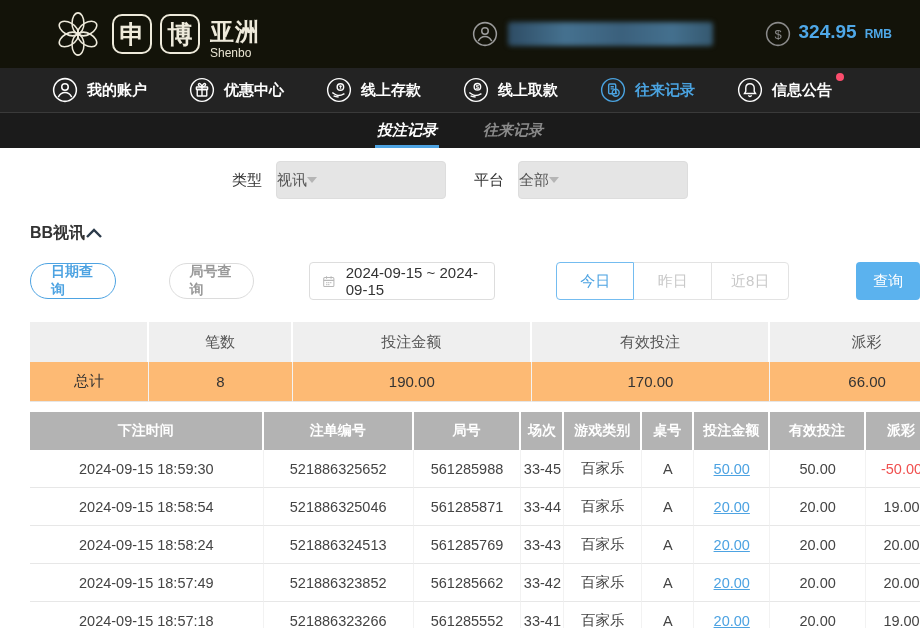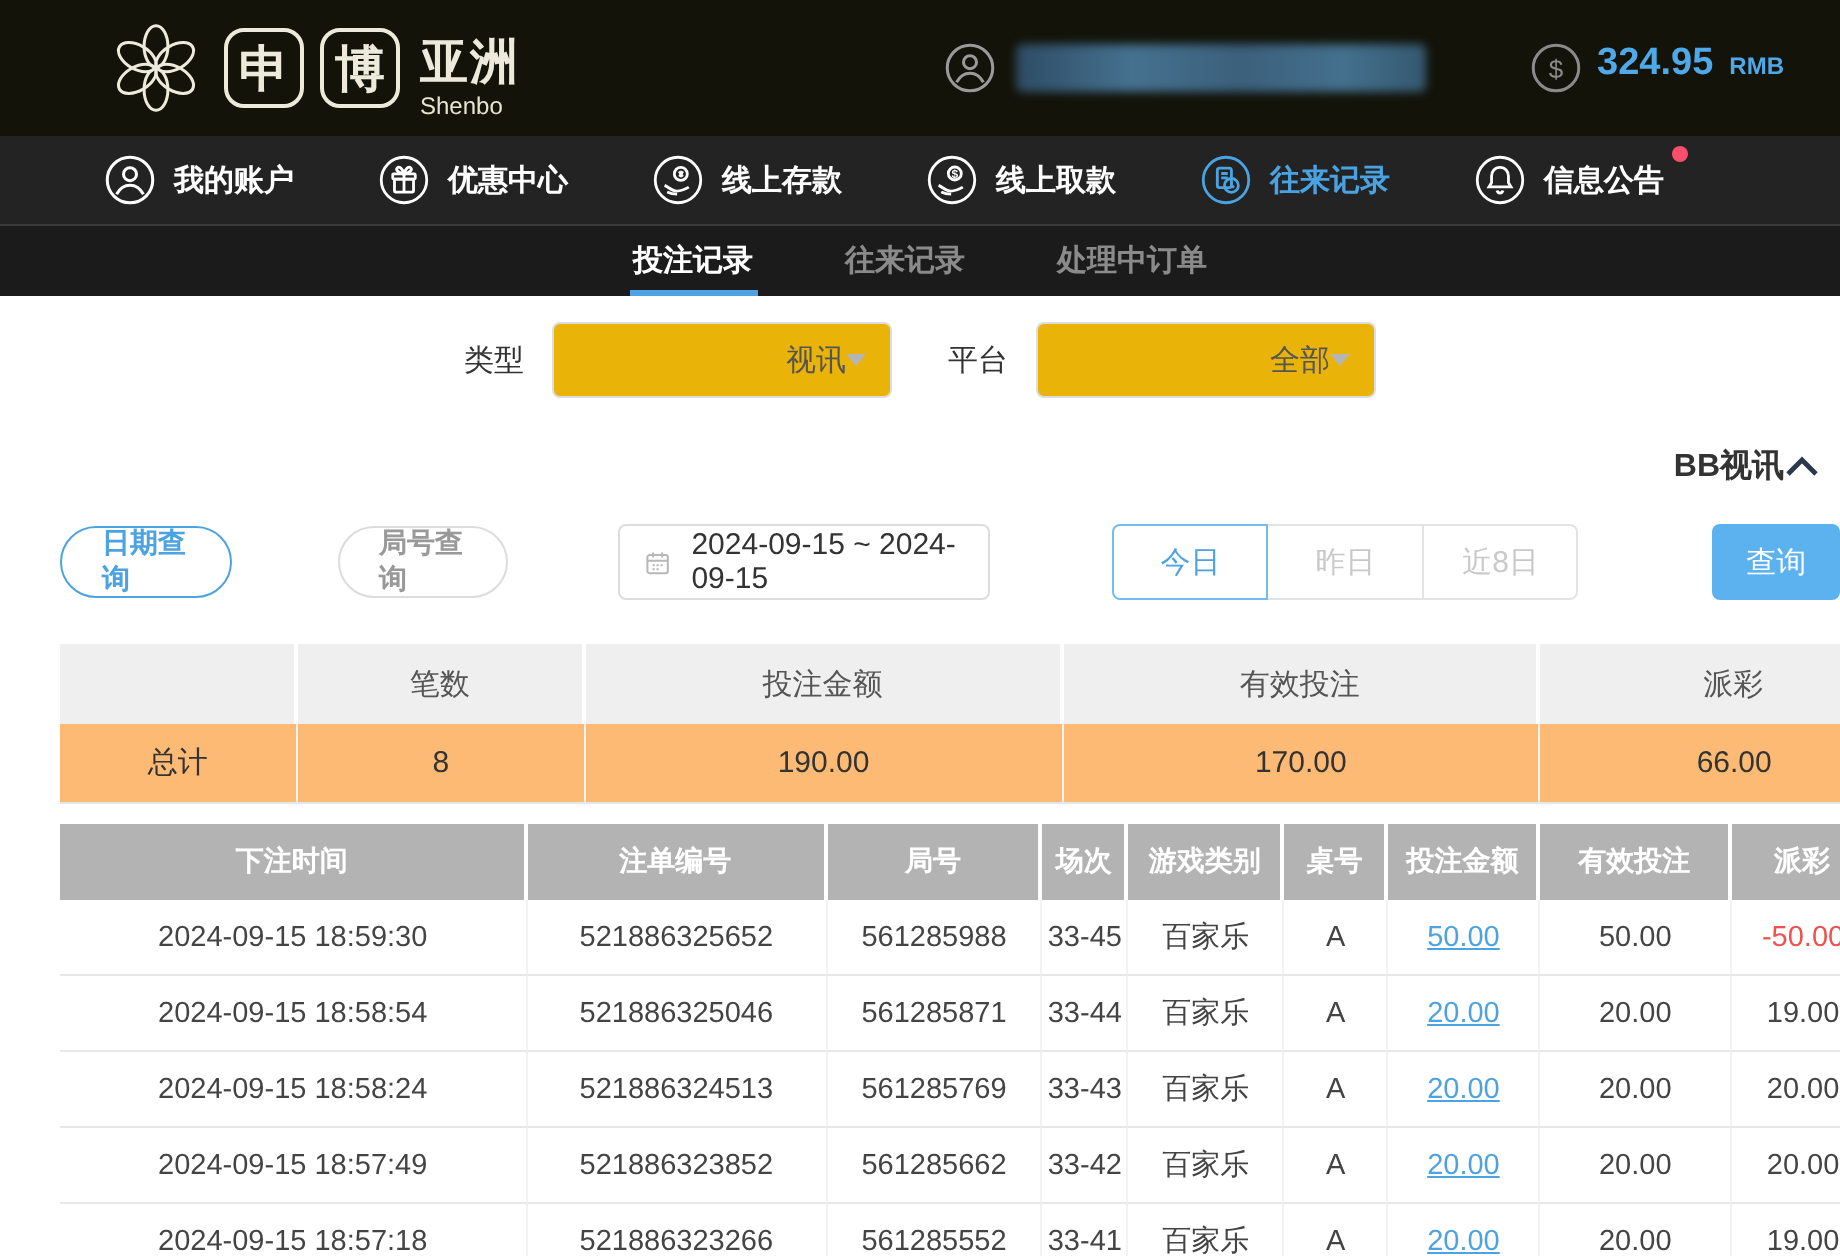--- a/index.html
+++ b/index.html
@@ -34,40 +34,40 @@
     font-size:15px; font-weight:bold; cursor:pointer; position:relative; }
   .nav-item.active { color:#4aa3e0; }
   .nav-item svg { display:block; }
   .badge-dot { position:absolute; top:-4px; right:-12px; width:8px; height:8px;
     border-radius:50%; background:#fb4d6d; }
 
   
   .tabstrip { height:36px; background:#1b1b1b; border-top:1px solid #3a3a3a;
     display:flex; justify-content:center; gap:42px; }
   .tab { color:#8a8a8a; font-size:15px; font-weight:bold; display:flex;
-    align-items:center; position:relative; cursor:pointer; padding:0 2px; }
+    align-items:center; position:relative; cursor:pointer; padding:0 2px;font-style:italic; }
   .tab.active { color:#fff; }
   .tab.active::after { content:""; position:absolute; left:0; right:0; bottom:0;
     height:3px; background:#4da3e2; }
 
   
   .filters { height:64px; display:flex; align-items:center; justify-content:center;
     gap:28px; background:#fff; }
   .filter-group { display:flex; align-items:center; gap:14px; }
   .filter-label { font-size:15px; color:#333; }
   .select-box { width:170px; height:38px; border:1px solid #ddd; border-radius:4px;
-    display:flex; align-items:center; justify-content:flex-end; padding:0 12px;
-    font-size:15px; color:#555; cursor:pointer; background:#eab308; }
+    display:flex; align-items:center; justify-content:flex-start; padding:0 0;
+    font-size:15px; color:#555; cursor:pointer; background:#e5e5e5; }
   .caret { width:0; height:0; border-left:5px solid transparent;
     border-right:5px solid transparent; border-top:6px solid #b5b5b5; }
 
   
   .content { padding:0 0 0 30px; }
   .section-head { margin-top:10px; height:22px; display:flex; align-items:center;
-    justify-content:flex-end; padding-right:10px; }
+    justify-content:flex-start; padding-right:10px; }
   .section-title { font-size:16px; font-weight:bold; color:#333; }
   .collapse-btn { cursor:pointer; display:flex; align-items:center; }
 
   .query-row { margin-top:18px; display:flex; align-items:center; height:38px;gap:41px; }
   .pill { height:36px; padding:0 20px; border-radius:18px; font-size:14px;
     font-weight:bold; display:flex; align-items:center; background:#fff; cursor:pointer; }
   .pill.blue { border:1px solid #4da3e2; color:#4da3e2; }
   .pill.gray { border:1px solid #dcdcdc; color:#999; margin-left:12px; }
   .date-box { margin-left:14px; height:38px; width:232px; border:1px solid #ddd;
     border-radius:4px; display:flex; align-items:center; gap:10px; padding:0 12px;
@@ -203,21 +203,20 @@
       <path d="M10.6 16.8c.3.8.8 1.2 1.4 1.2s1.1-.4 1.4-1.2"></path>
     </svg>
     <span>信息公告</span>
     <span class="badge-dot"></span>
   </div>
 </div>
 
 <div class="tabstrip">
   <div class="tab active">投注记录</div>
   <div class="tab">往来记录</div>
-  <div class="tab">处理中订单</div>
 </div>
 
 <div class="filters">
   <div class="filter-group">
     <span class="filter-label">类型</span>
     <div class="select-box">
       <span>视讯</span>
       <span class="caret"></span>
     </div>
   </div>

